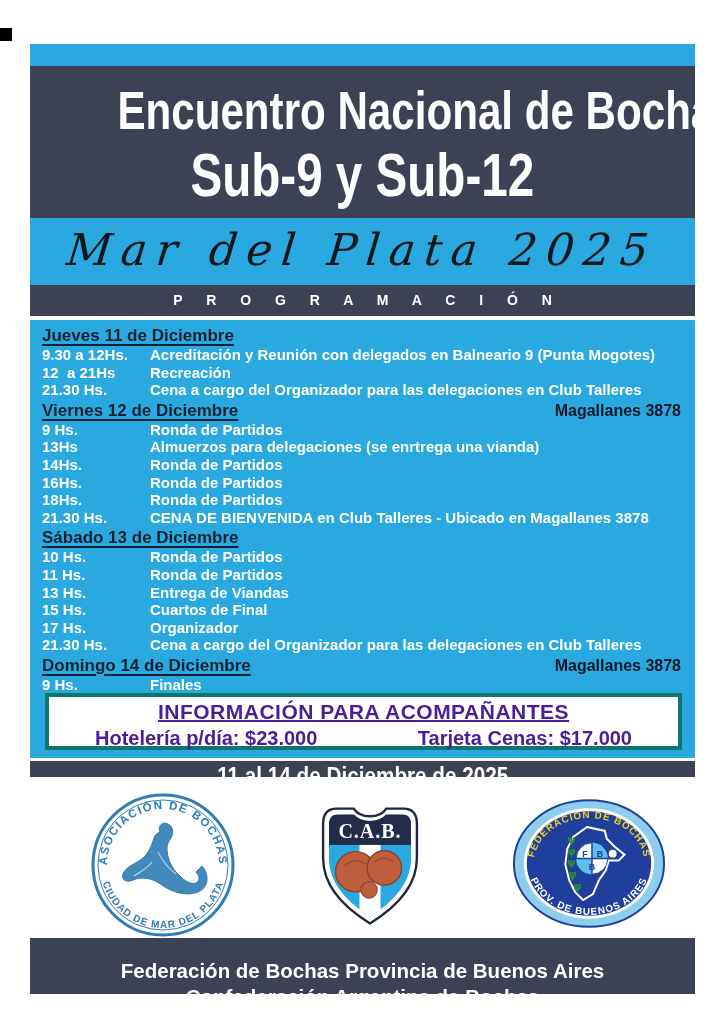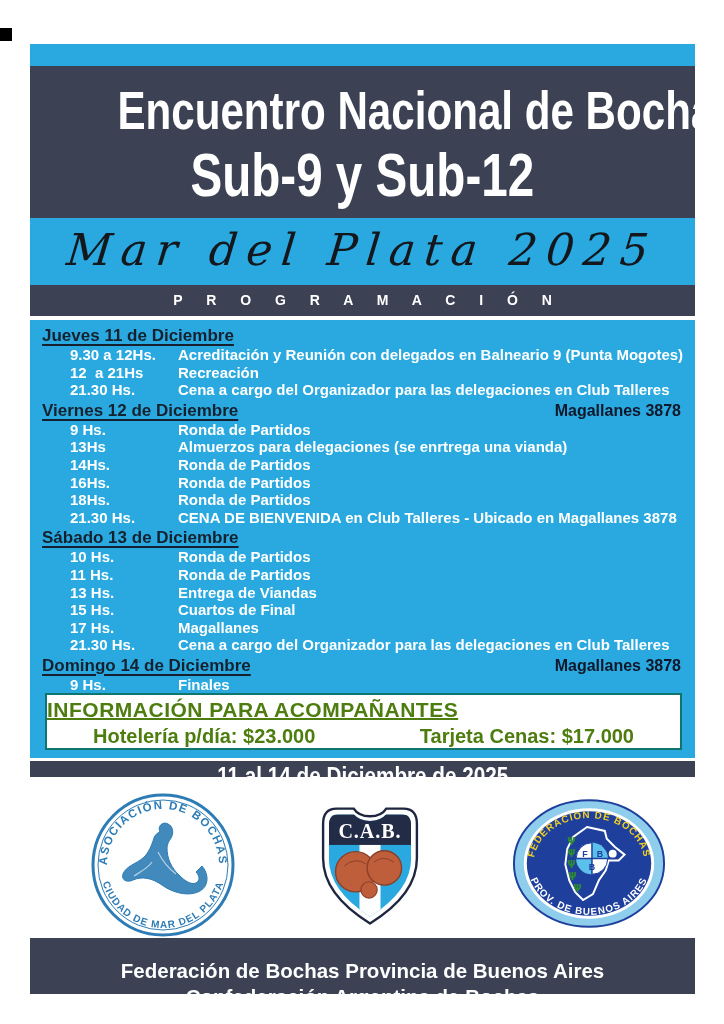--- a/index.html
+++ b/index.html
@@ -23,27 +23,27 @@
   #program-bar{top:285px;height:31px;background:#3C4254;color:#fff;text-align:center;
     font-size:14px;font-weight:bold;letter-spacing:10px;line-height:31px;padding-left:10px;}
 
   
   #schedule{top:320px;height:438px;background:#29A9E0;padding:4px 14px 8px 12px;color:#fff;}
   .day{margin-top:2px;}
   .day-header{display:flex;justify-content:space-between;align-items:flex-start;line-height:20px;}
   .day-label{color:#15212E;font-size:17px;font-weight:bold;text-decoration:underline;
     text-decoration-thickness:2px;text-underline-offset:3px;}
   .day-note{color:#0f172a;font-size:16px;font-weight:bold;}
-  .srow{display:flex;line-height:17.6px;font-size:15px;font-weight:bold;margin-left:28px;}
+  .srow{display:flex;line-height:17.6px;font-size:15px;font-weight:bold;}
   .time{width:108px;flex:none;white-space:pre;}
   .event{flex:1;white-space:nowrap;}
 
   
   #info-box{position:absolute;left:45px;top:693px;width:637px;height:57px;background:#fff;
-    border:2px solid #0f766e;box-sizing:border-box;color:#4d7c0f;}
+    border:4px solid #0f766e;box-sizing:border-box;text-align:center;color:#4c1d95;}
   .info-title{font-size:21px;font-weight:bold;text-decoration:underline;
     text-decoration-thickness:2px;margin-top:3px;letter-spacing:.5px;}
   .info-values{display:flex;justify-content:space-between;padding:3px 46px 0 46px;
     font-size:20px;font-weight:bold;}
 
   #date-bar{top:761px;height:16px;background:#3C4254;color:#fff;text-align:center;line-height:31px;}
   .date-text{display:inline-block;transform:scaleX(.9);font-size:23px;font-weight:bold;white-space:nowrap;}
 
   
   .logo{position:absolute;}
@@ -143,21 +143,21 @@
       <div class="srow">
         <span class="time">13 Hs.</span>
         <span class="event">Entrega de Viandas</span>
       </div>
       <div class="srow">
         <span class="time">15 Hs.</span>
         <span class="event">Cuartos de Final</span>
       </div>
       <div class="srow">
         <span class="time">17 Hs.</span>
-        <span class="event">Magallanes</span>
+        <span class="event">Organizador</span>
       </div>
       <div class="srow">
         <span class="time">21.30 Hs.</span>
         <span class="event">Cena a cargo del Organizador para las delegaciones en Club Talleres</span>
       </div>
     </div>
 
     <div class="day">
       <div class="day-header">
         <span class="day-label">Domingo 14 de Diciembre</span>

